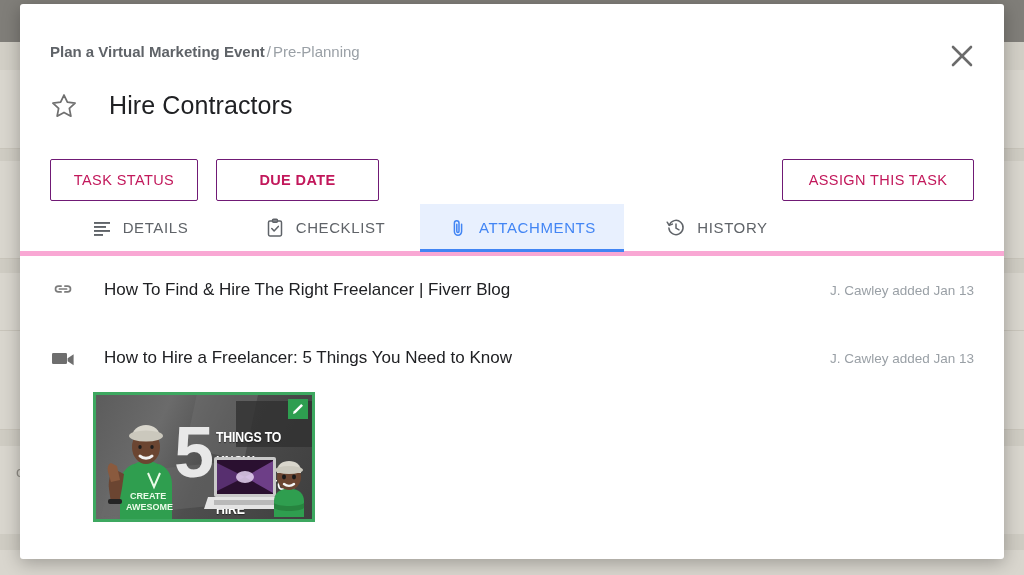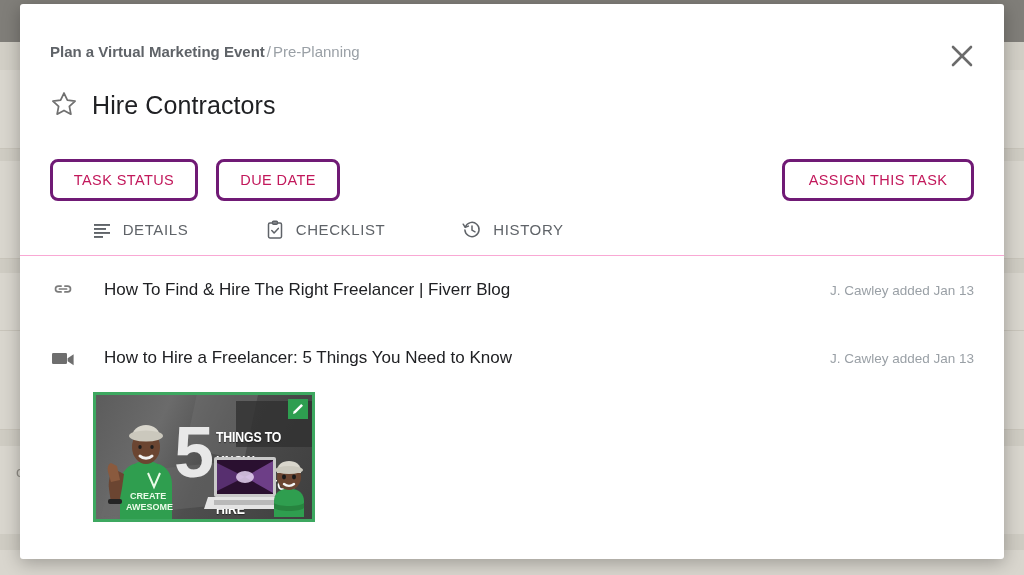--- a/index.html
+++ b/index.html
@@ -50,57 +50,57 @@
 
   .close-btn {
     position: absolute; right: 20px; top: 30px;
     width: 44px; height: 44px;
     display: flex; align-items: center; justify-content: center;
     cursor: pointer; background: none; border: none;
   }
 
   .title-row {
     position: absolute; left: 30px; top: 86px;
-    display: flex; align-items: flex-start; gap: 14px;
+    display: flex; align-items: flex-end; gap: 31px;
   }
   .star-icon { width: 28px; height: 28px; display: block; }
   .task-title {
     font-size: 25px; color: #202124; font-weight: normal;
     letter-spacing: 0.1px; line-height: 30px;
   }
 
   .action-row {
     position: absolute; left: 30px; top: 155px;
     width: 924px; height: 42px;
     display: flex; align-items: center;
   }
   .pill {
     height: 42px;
-    border: 3px solid #701a75;
+    border: 1px solid #701a75;
     background: #fff;
-    border-radius: 8px;
+    border-radius: 2px;
     color: #c2185b;
     font-size: 14.5px;
     letter-spacing: 0.4px;
     font-family: "Liberation Sans", sans-serif;
     cursor: pointer;
     display: flex; align-items: center; justify-content: center;
     padding: 0 18px;
   }
   .pill.task-status { width: 148px; }
-  .pill.due-date { width: 124px; margin-left: 18px; }
+  .pill.due-date { width: 163px; margin-left: 18px; font-weight: bold; }
   .pill.tags { width: 148px; margin-left: 18px; }
   .pill.assign { width: 192px; margin-left: auto; }
 
   
   .tabs {
     position: absolute; left: 0; top: 200px;
     width: 984px; height: 52px;
     display: flex; align-items: stretch;
-    border-bottom: 1px solid #f9a8d4;
+    border-bottom: 5px solid #f9a8d4;
   }
   .tab {
     display: flex; align-items: center; justify-content: center;
     gap: 11px;
     color: #5f6368;
     font-size: 15px;
     letter-spacing: 0.6px;
     cursor: pointer;
     position: relative;
     background: transparent;
@@ -262,20 +262,26 @@
     <div class="tab t-checklist">
       <svg class="tab-icon" viewBox="0 0 20 20">
         <rect x="3.5" y="3" width="13" height="15" rx="1.4" fill="none" stroke="#5f6368" stroke-width="1.5"></rect>
         <rect x="7.5" y="1.2" width="5" height="3" rx="1" fill="none" stroke="#5f6368" stroke-width="1.4"></rect>
         <path d="M6.8 10.6l2.3 2.4 4.2-4.6" fill="none" stroke="#5f6368" stroke-width="1.5" stroke-linecap="round" stroke-linejoin="round"></path>
       </svg>
       <span>CHECKLIST</span>
     </div>
 
 
+    <div class="tab t-attachments active">
+      <svg class="tab-icon" viewBox="0 0 20 20">
+        <path d="M13.6 6.2v7.4a3.6 3.6 0 0 1-7.2 0V5.1a2.3 2.3 0 0 1 4.6 0v8.2a1.1 1.1 0 0 1-2.2 0V6.2" fill="none" stroke="#4285f4" stroke-width="1.5" stroke-linecap="round" stroke-linejoin="round"></path>
+      </svg>
+      <span>ATTACHMENTS</span>
+    </div>
 
     <div class="tab t-history">
       <svg class="tab-icon" viewBox="0 0 20 20">
         <path d="M3.3 7.1A7.1 7.1 0 1 1 2.9 10" fill="none" stroke="#5f6368" stroke-width="1.5" stroke-linecap="round"></path>
         <polyline points="1.2,4.2 3.2,7.4 6.4,6.1" fill="none" stroke="#5f6368" stroke-width="1.5" stroke-linecap="round" stroke-linejoin="round"></polyline>
         <polyline points="10,6 10,10.2 13,11.8" fill="none" stroke="#5f6368" stroke-width="1.5" stroke-linecap="round" stroke-linejoin="round"></polyline>
       </svg>
       <span>HISTORY</span>
     </div>
   </div>

